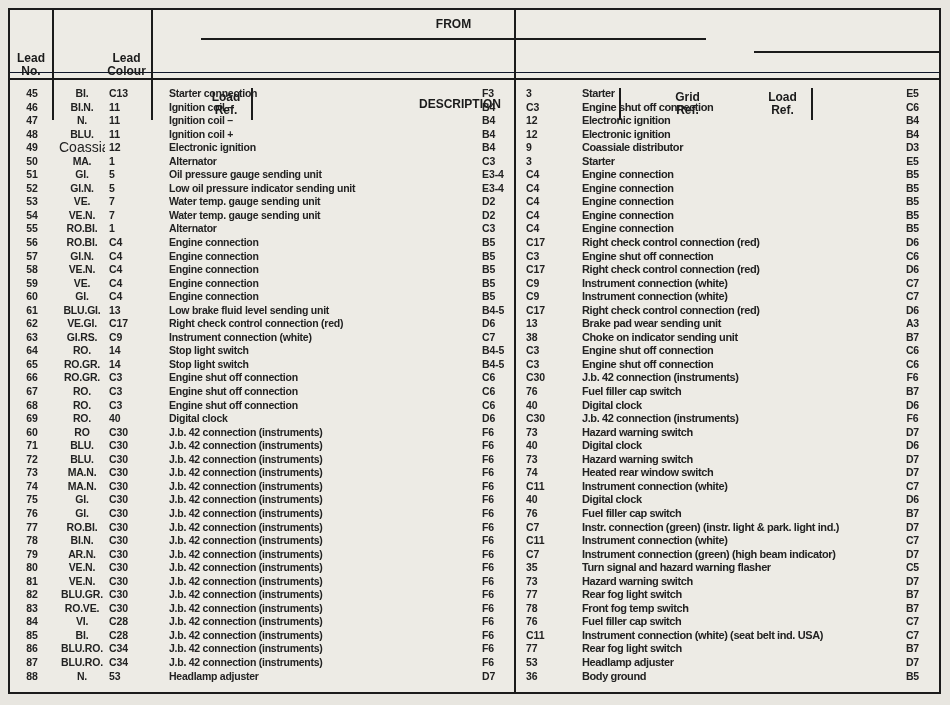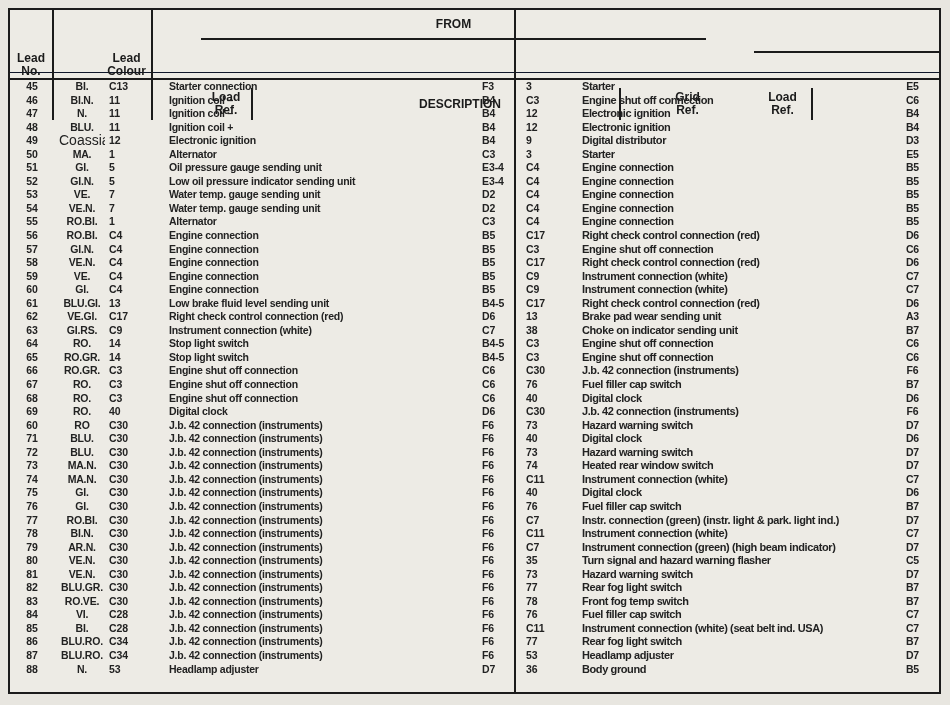--- a/index.html
+++ b/index.html
@@ -41,20 +41,21 @@
   .h-to       { grid-column:6/9; grid-row:1; border-bottom:2px solid #1b1b1b;margin-top:41px; }
   .h-fref     { grid-column:3; grid-row:2; border-right:2px solid #1b1b1b; }
   .h-fdesc    { grid-column:4; grid-row:2; border-right:2px solid #1b1b1b; }
   .h-fgrid    { grid-column:5; grid-row:2; }
   .h-tref     { grid-column:6; grid-row:2; border-right:2px solid #1b1b1b; }
   .h-tdesc    { grid-column:7; grid-row:2; border-right:2px solid #1b1b1b; }
   .h-tgrid    { grid-column:8; grid-row:2; }
   .gap { height:5px; background:transparent; }
   .tbody {
     border-top:2px solid #1b1b1b;
+    padding-top:7px;
   }
   .row {
     display:grid;
     grid-template-columns:44px 51px 52px 320px 37px 59px 313px 53px;
     height:13.55px;
   }
   .cell {
     font-size:10.5px; font-weight:bold; line-height:13.6px;
     letter-spacing:-0.1px; color:#222;
     white-space:nowrap; overflow:hidden;
@@ -141,21 +142,21 @@
     <span class="cell c-tgrid">B4</span>
   </div>
 
   <div class="row">
     <span class="cell c-no">49</span>
     <span class="cell c-col small-colour">Coassiale</span>
     <span class="cell c-lref">12</span>
     <span class="cell c-desc">Electronic ignition</span>
     <span class="cell c-fgrid">B4</span>
     <span class="cell c-tref">9</span>
-    <span class="cell c-tdesc">Digital distributor</span>
+    <span class="cell c-tdesc">Coassiale distributor</span>
     <span class="cell c-tgrid">D3</span>
   </div>
 
   <div class="row">
     <span class="cell c-no">50</span>
     <span class="cell c-col">MA.</span>
     <span class="cell c-lref">1</span>
     <span class="cell c-desc">Alternator</span>
     <span class="cell c-fgrid">C3</span>
     <span class="cell c-tref">3</span>

